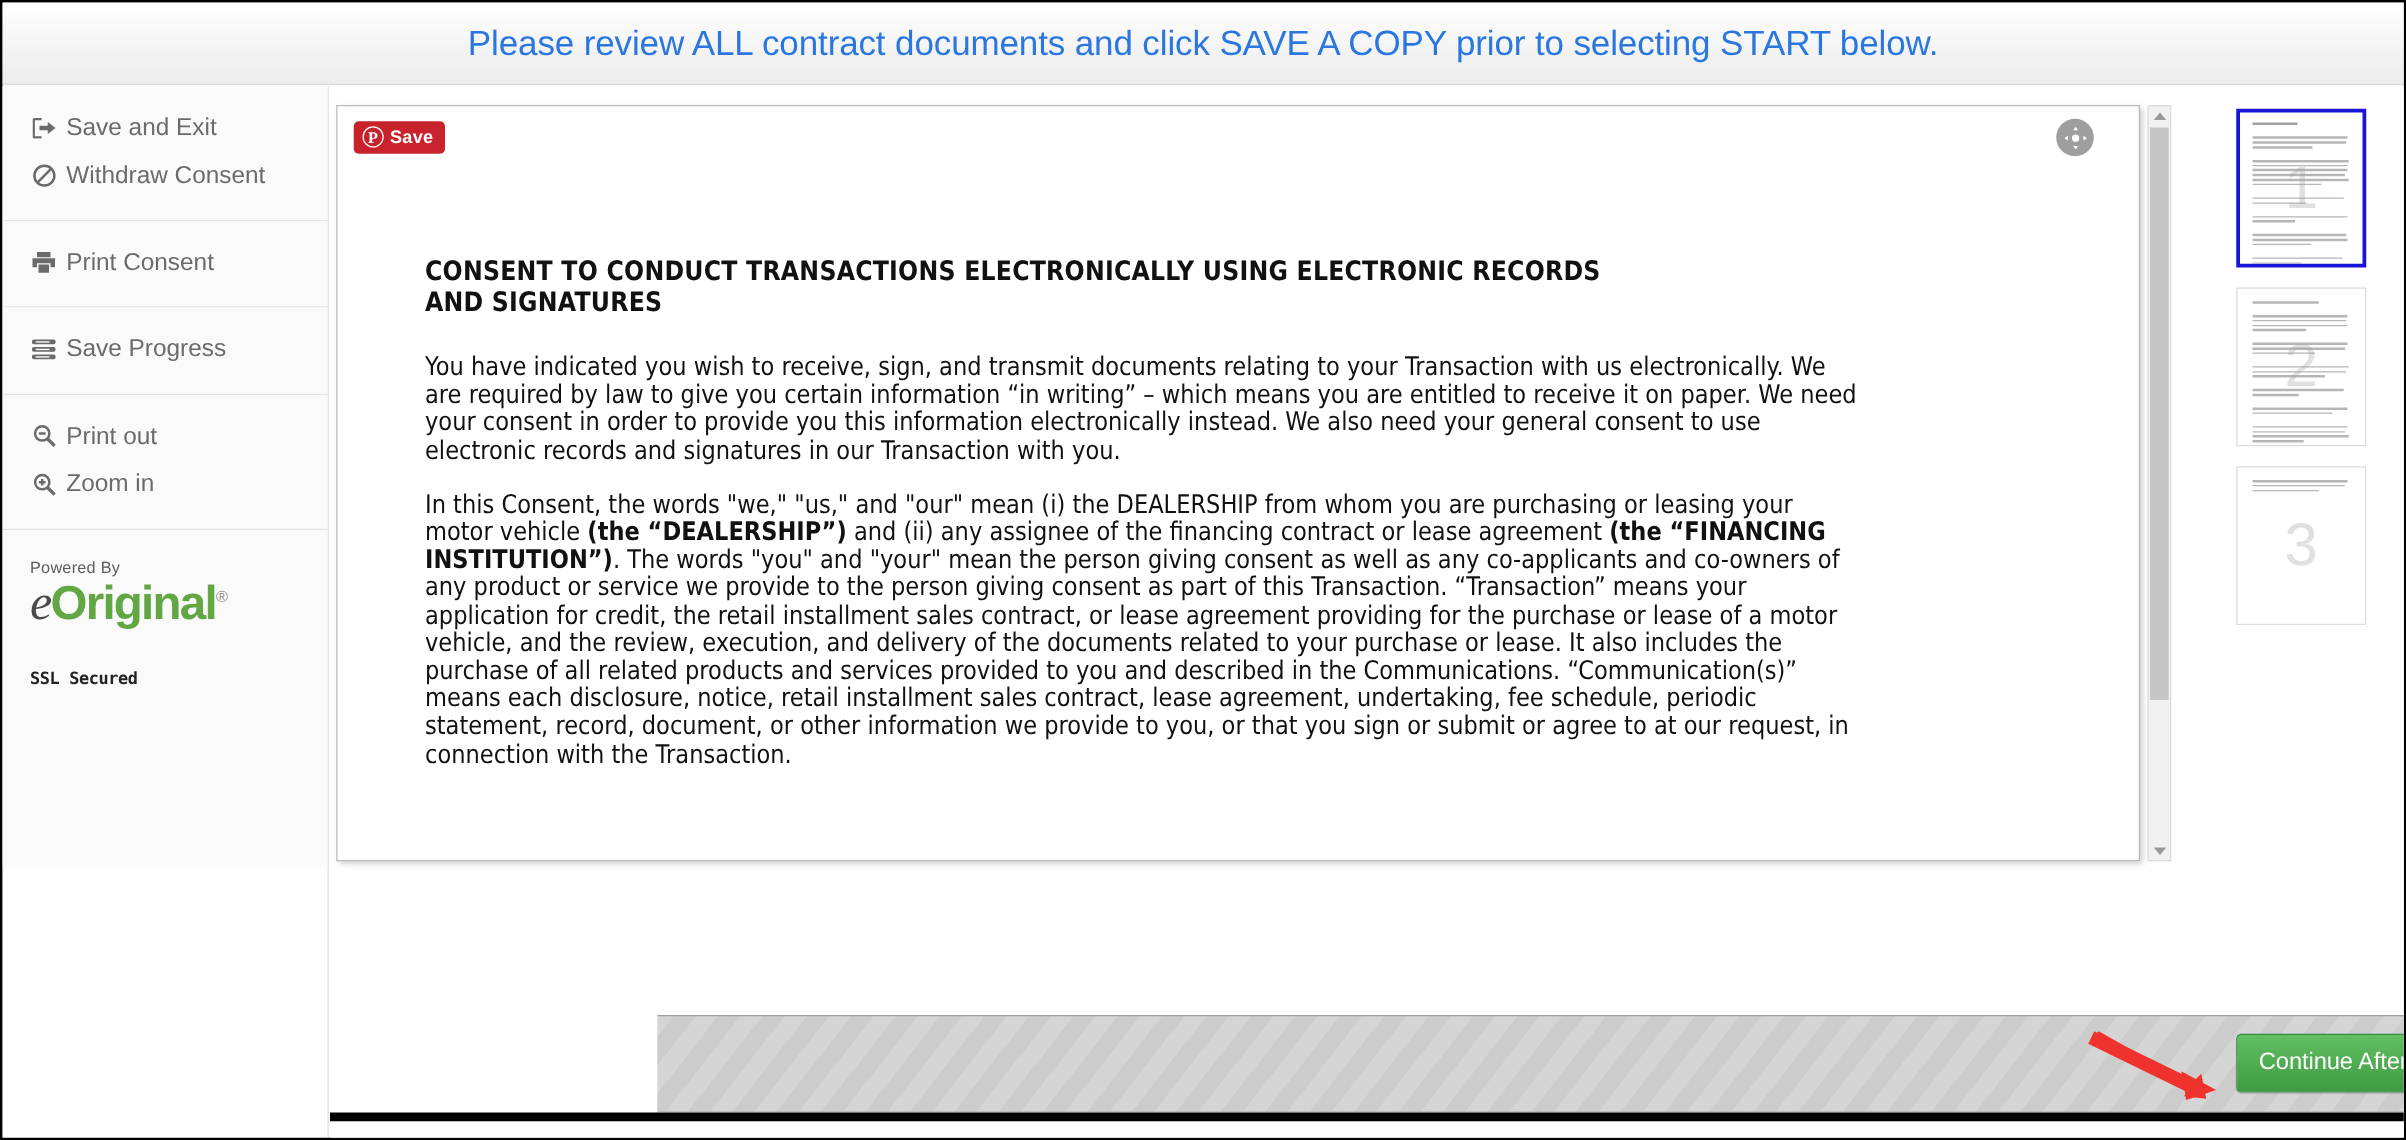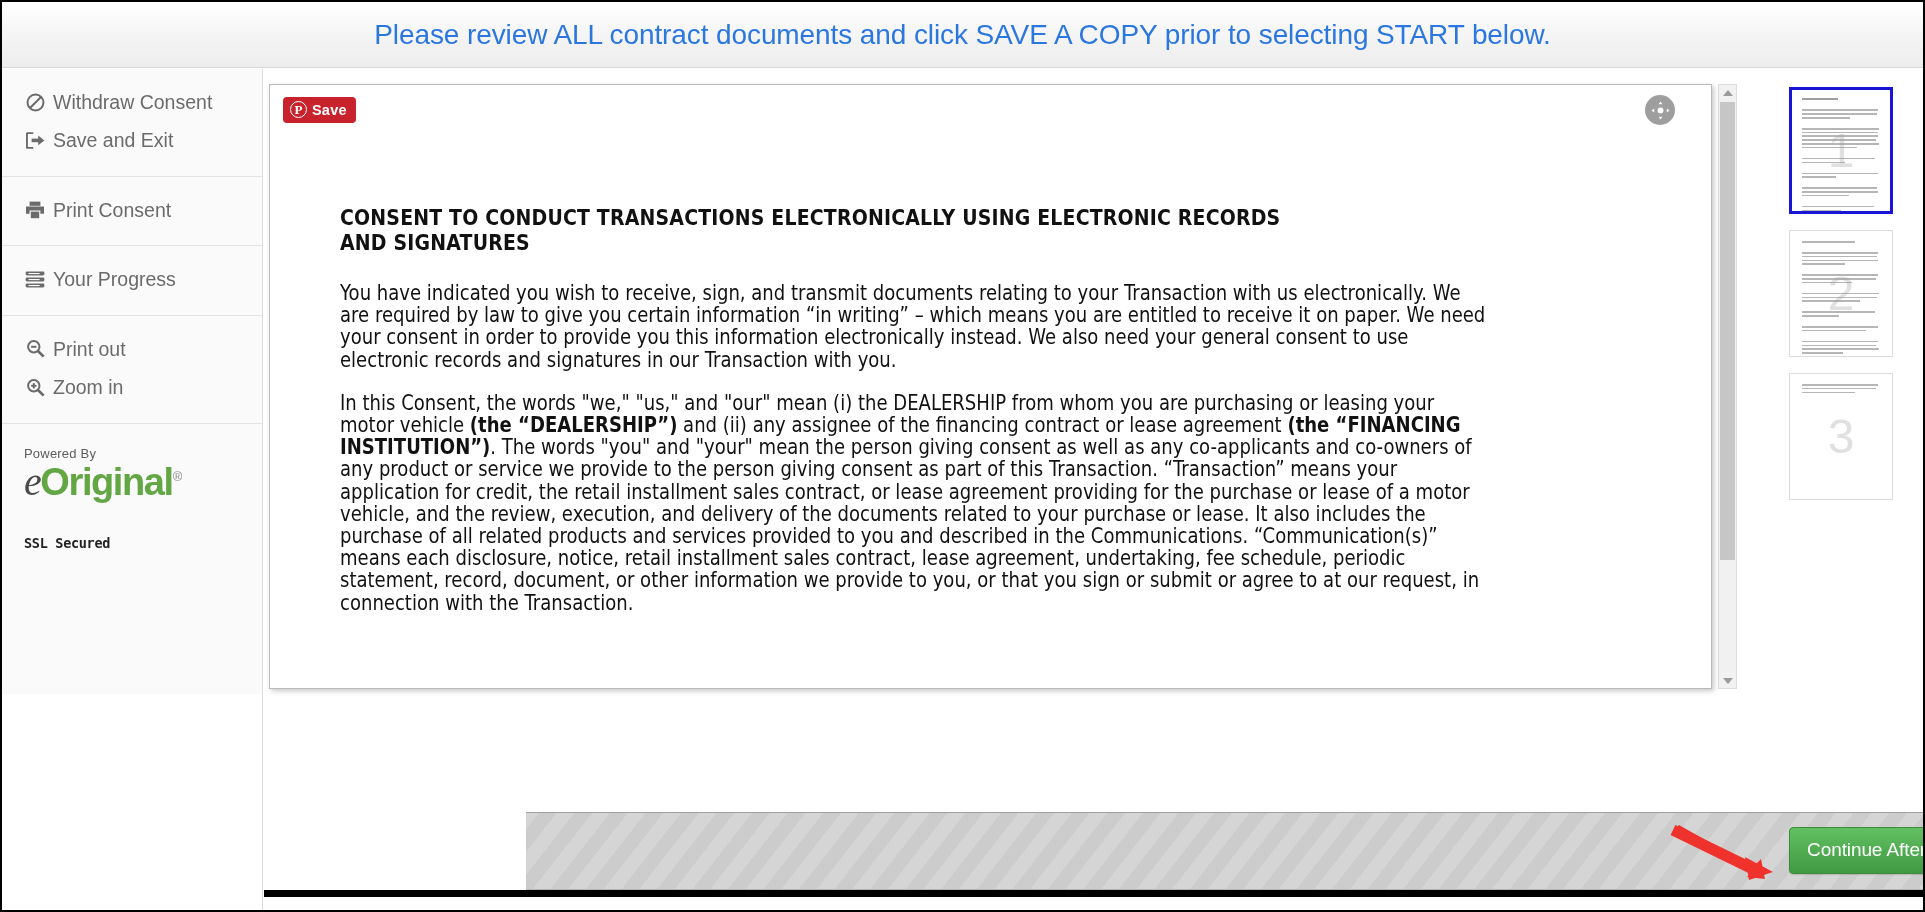--- a/index.html
+++ b/index.html
@@ -364,36 +364,36 @@
 
   <div class="banner">
     <div class="banner-text">Please review ALL contract documents and click SAVE A COPY prior to selecting START below.</div>
   </div>
 
   <div class="sidebar">
 
     <div class="side-group">
       <div class="side-item">
         <span class="side-icon">
-          <svg width="19" height="19" viewBox="0 0 20 20" fill="none" stroke="currentColor" stroke-width="2.1">
-            <circle cx="10" cy="10" r="8.4"></circle>
-            <line x1="4.2" y1="15.8" x2="15.8" y2="4.2"></line>
-          </svg>
-        </span>
-        <span>Withdraw Consent</span>
-      </div>
-      <div class="side-item">
-        <span class="side-icon">
           <svg width="19" height="17" viewBox="0 0 19 17" fill="currentColor">
             <path d="M0 1.6C0 0.9 0.6 0.3 1.3 0.3H7.3V2.1H1.9V14.9H7.3V16.7H1.3C0.6 16.7 0 16.1 0 15.4Z"></path>
             <rect x="5.6" y="6.6" width="7.6" height="3.6"></rect>
             <path d="M12.2 3.6L18.4 8.4L12.2 13.2Z"></path>
           </svg>
         </span>
         <span>Save and Exit</span>
+      </div>
+      <div class="side-item">
+        <span class="side-icon">
+          <svg width="19" height="19" viewBox="0 0 20 20" fill="none" stroke="currentColor" stroke-width="2.1">
+            <circle cx="10" cy="10" r="8.4"></circle>
+            <line x1="4.2" y1="15.8" x2="15.8" y2="4.2"></line>
+          </svg>
+        </span>
+        <span>Withdraw Consent</span>
       </div>
     </div>
 
     <div class="side-group">
       <div class="side-item">
         <span class="side-icon">
           <svg width="20" height="18" viewBox="0 0 20 18" fill="currentColor">
             <rect x="4.6" y="0.6" width="10.8" height="4.2"></rect>
             <path d="M1 5.6h18v7.2h-3.6v-3.2H4.6v3.2H1Z"></path>
             <rect x="5.8" y="10.6" width="8.4" height="6.6"></rect>
@@ -408,21 +408,21 @@
         <span class="side-icon">
           <svg width="20" height="17" viewBox="0 0 20 17" fill="currentColor">
             <rect x="0.6" y="0.6" width="18.8" height="3.8" rx="1.4"></rect>
             <rect x="0.6" y="6.6" width="18.8" height="3.8" rx="1.4"></rect>
             <rect x="0.6" y="12.6" width="18.8" height="3.8" rx="1.4"></rect>
             <rect x="3.6" y="2" width="11" height="1.1" fill="#fafafa"></rect>
             <rect x="3.6" y="8" width="11" height="1.1" fill="#fafafa"></rect>
             <rect x="3.6" y="14" width="11" height="1.1" fill="#fafafa"></rect>
           </svg>
         </span>
-        <span>Your Progress</span>
+        <span>Save Progress</span>
       </div>
     </div>
 
     <div class="side-group">
       <div class="side-item">
         <span class="side-icon">
           <svg width="19" height="19" viewBox="0 0 20 20" fill="none" stroke="currentColor" stroke-width="2.1">
             <circle cx="8.2" cy="8.2" r="6"></circle>
             <line x1="12.6" y1="12.6" x2="18.6" y2="18.6" stroke-width="2.8"></line>
             <line x1="5.4" y1="8.2" x2="11" y2="8.2"></line>

